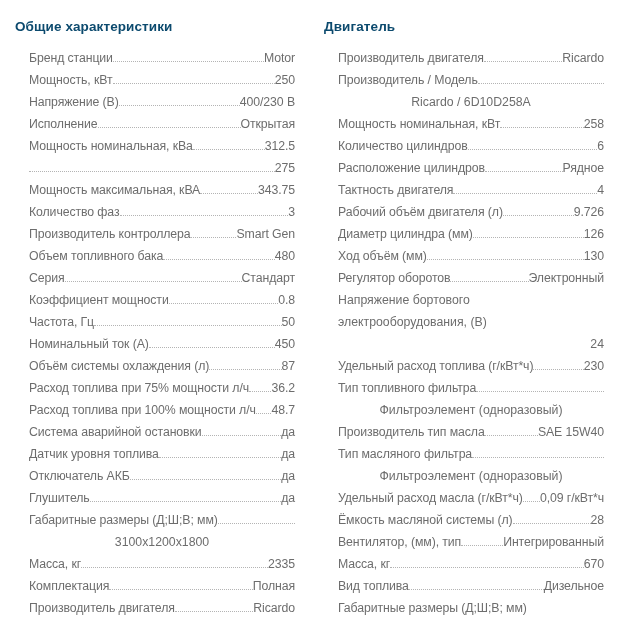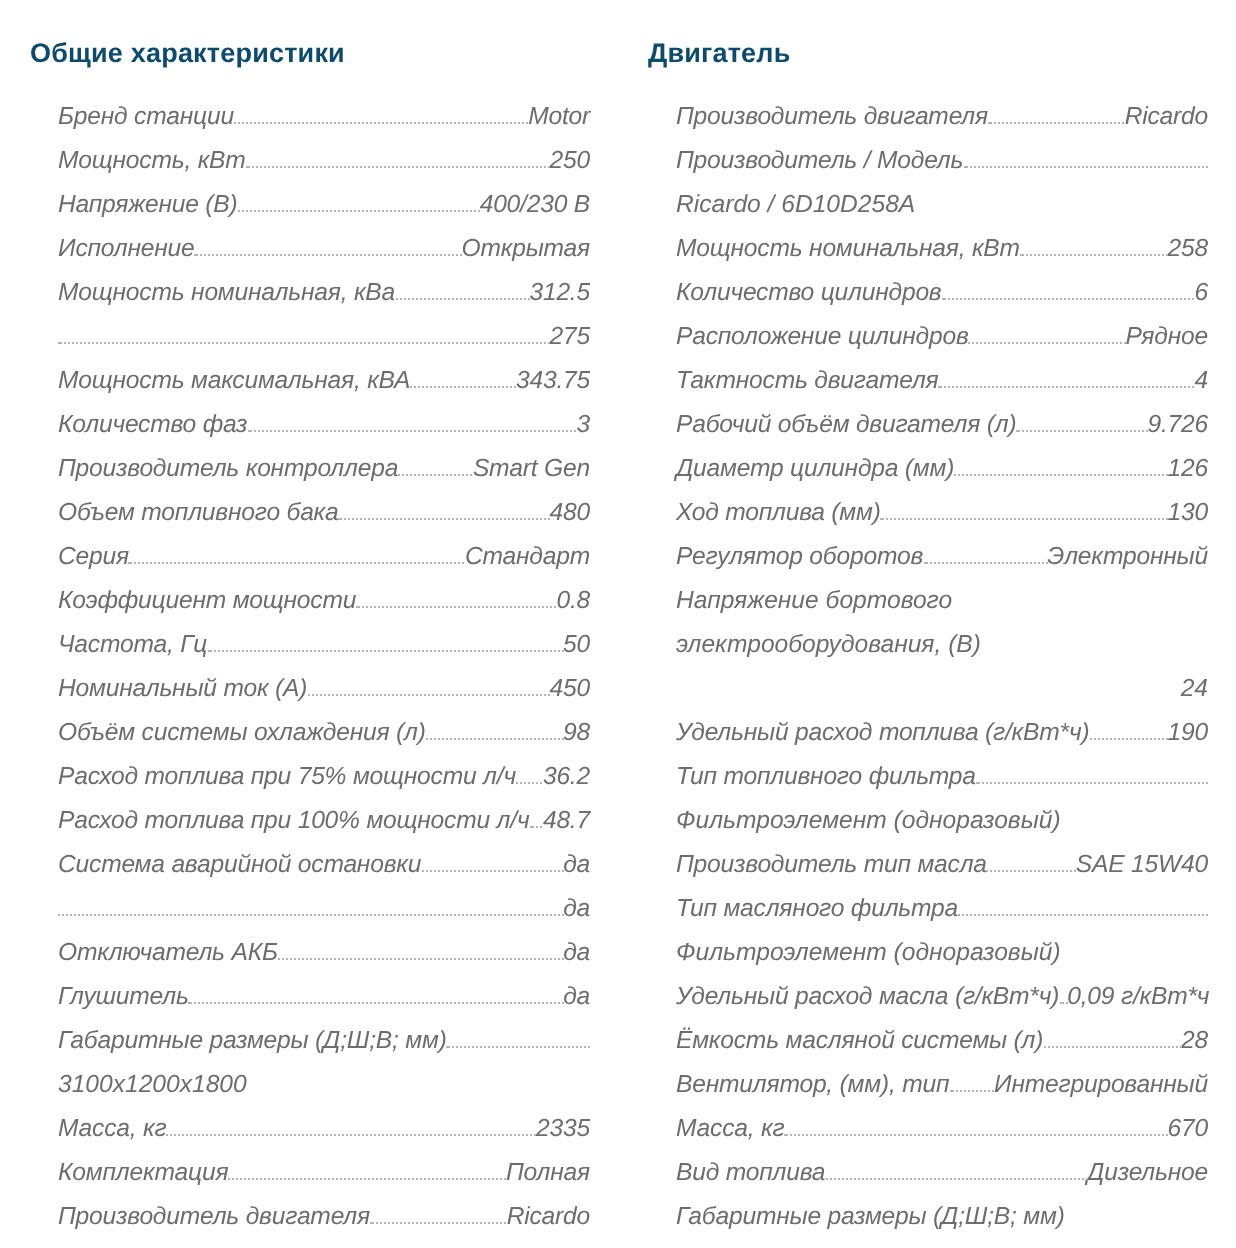--- a/index.html
+++ b/index.html
@@ -31,21 +31,20 @@
     color: #0c4a6e;
     margin: 0;
     padding: 19px 0 12px 15px;
     line-height: 16px;
     letter-spacing: 0.1px;
   }
   .spec-list {
     list-style: none;
     margin: 0;
     padding: 0;
-    font-style: italic;
   }
   .spec-row {
     display: flex;
     align-items: baseline;
     font-size: 12.3px;
     line-height: 22px;
     padding: 0 14px 0 29px;
     box-sizing: border-box;
     color: #6d6d6d;
     white-space: nowrap;
@@ -90,21 +89,21 @@
   .spec-row.wrapped .first-line .label {
     flex: 0 0 auto;
   }
   .spec-row.wrapped .first-line .leader {
     flex: 1 1 auto;
     align-self: center;
     top: 3px;
   }
   .spec-row.wrapped .value-line {
     display: block;
-    text-align: left;
+    text-align: center;
     line-height: 22px;
   }
   
   .spec-row.multiline {
     display: block;
     white-space: normal;
     padding-bottom: 0;
   }
   .spec-row.multiline .label-block {
     display: block;
@@ -189,38 +188,39 @@
           <span class="value">50</span>
         </li>
         <li class="spec-row">
           <span class="label">Номинальный ток (А)</span>
           <span class="leader"></span>
           <span class="value">450</span>
         </li>
         <li class="spec-row">
           <span class="label">Объём системы охлаждения (л)</span>
           <span class="leader"></span>
-          <span class="value">98</span>
+          <span class="value">87</span>
         </li>
         <li class="spec-row">
           <span class="label">Расход топлива при 75% мощности л/ч</span>
           <span class="leader"></span>
           <span class="value">36.2</span>
         </li>
         <li class="spec-row">
           <span class="label">Расход топлива при 100% мощности л/ч</span>
           <span class="leader"></span>
           <span class="value">48.7</span>
         </li>
         <li class="spec-row">
           <span class="label">Система аварийной остановки</span>
           <span class="leader"></span>
           <span class="value">да</span>
         </li>
         <li class="spec-row">
+          <span class="label">Датчик уровня топлива</span>
           <span class="leader"></span>
           <span class="value">да</span>
         </li>
         <li class="spec-row">
           <span class="label">Отключатель АКБ</span>
           <span class="leader"></span>
           <span class="value">да</span>
         </li>
         <li class="spec-row">
           <span class="label">Глушитель</span>
@@ -290,37 +290,37 @@
           <span class="label">Рабочий объём двигателя (л)</span>
           <span class="leader"></span>
           <span class="value">9.726</span>
         </li>
         <li class="spec-row">
           <span class="label">Диаметр цилиндра (мм)</span>
           <span class="leader"></span>
           <span class="value">126</span>
         </li>
         <li class="spec-row">
-          <span class="label">Ход топлива (мм)</span>
+          <span class="label">Ход объём (мм)</span>
           <span class="leader"></span>
           <span class="value">130</span>
         </li>
         <li class="spec-row">
           <span class="label">Регулятор оборотов</span>
           <span class="leader"></span>
           <span class="value">Электронный</span>
         </li>
         <li class="spec-row multiline">
           <span class="label-block">Напряжение бортового электрооборудования, (В)</span>
           <span class="value-line">24</span>
         </li>
         <li class="spec-row">
           <span class="label">Удельный расход топлива (г/кВт*ч)</span>
           <span class="leader"></span>
-          <span class="value">190</span>
+          <span class="value">230</span>
         </li>
         <li class="spec-row wrapped">
           <span class="first-line">
             <span class="label">Тип топливного фильтра</span>
             <span class="leader"></span>
           </span>
           <span class="value-line">Фильтроэлемент (одноразовый)</span>
         </li>
         <li class="spec-row">
           <span class="label">Производитель тип масла</span>

